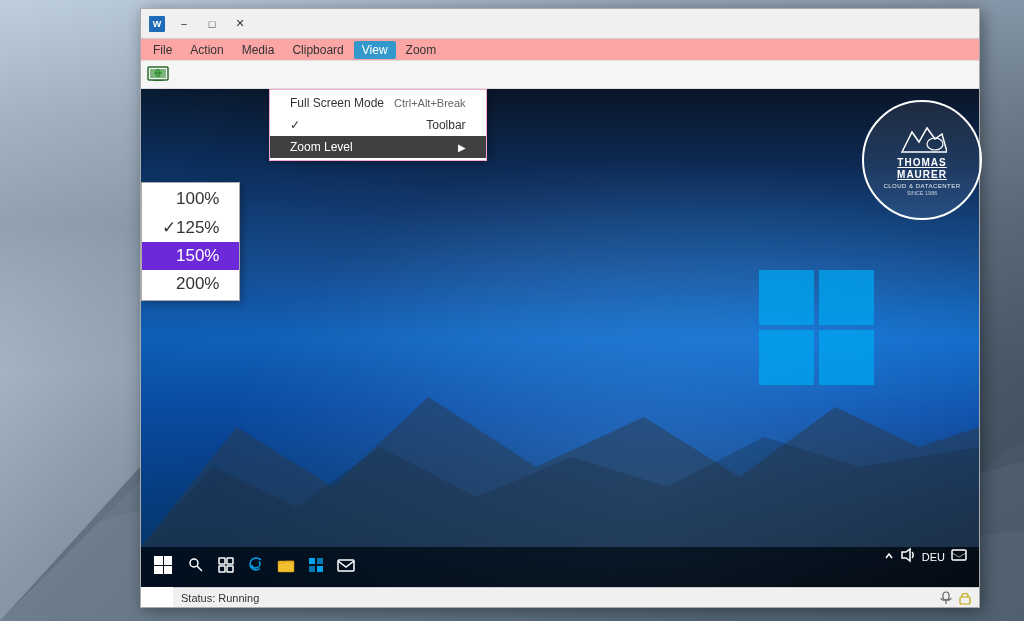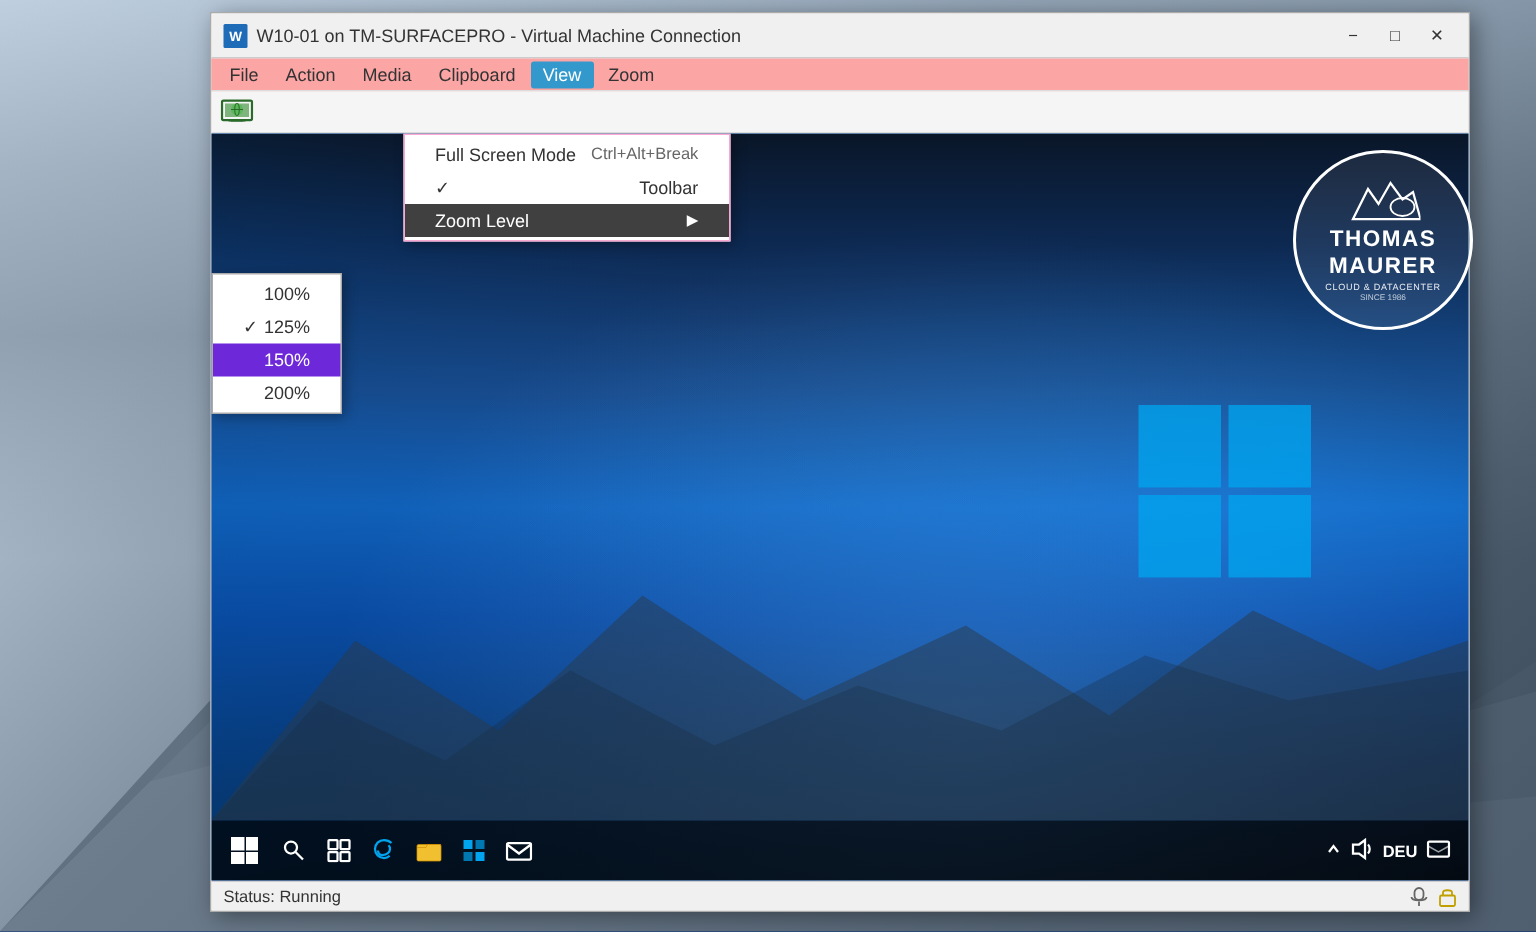--- a/index.html
+++ b/index.html
@@ -149,24 +149,23 @@
         radial-gradient(ellipse at 60% 80%, rgba(100,180,255,0.3) 0%, transparent 60%),
         radial-gradient(ellipse at 80% 50%, rgba(0,150,255,0.2) 0%, transparent 50%),
         linear-gradient(to top right, rgba(0,80,160,0.5) 0%, transparent 60%);
     }
 
     
     .taskbar {
       height: 40px;
       background: rgba(0,0,0,0.7);
       display: flex;
-      align-items: center;
+      align-items: flex-start;
       padding: 0 4px;
       flex-shrink: 0;
-      font-weight: bold;
     }
     .taskbar-start {
       width: 36px;
       height: 36px;
       display: flex;
       align-items: center;
       justify-content: center;
       cursor: pointer;
     }
     .win-icon-small {
@@ -206,20 +205,21 @@
     
     .status-bar {
       height: 20px;
       background: #f0f0f0;
       display: flex;
       align-items: center;
       padding: 0 8px;
       border-top: 1px solid #ccc;
       flex-shrink: 0;
       justify-content: space-between;
+      margin-left: 32px;
     }
     .status-text {
       font-size: 11px;
       color: #333;
     }
     .status-right {
       display: flex;
       align-items: center;
       gap: 6px;
     }
@@ -268,22 +268,22 @@
       border: 1px solid #aaa;
       box-shadow: 2px 2px 8px rgba(0,0,0,0.3);
       min-width: 80px;
       z-index: 1001;
       padding: 2px 0;
     }
     .zoom-item {
       padding: 4px 20px;
       cursor: pointer;
       display: flex;
-      align-items: flex-start;
-      font-size: 12px;
+      align-items: center;
+      font-size: 17px;
       color: #333;
     }
     .zoom-item.active-zoom {
       background: #6d28d9;
       color: white;
     }
 
     
     .clouds-bg {
       position: absolute;
@@ -307,21 +307,20 @@
     <polygon points="0,300 100,200 250,160 380,220 500,180 650,200 800,230 1024,210 1024,300" fill="#6a7a8a" opacity="0.5"></polygon>
   </svg>
 </div>
 
 <div class="vm-window">
 
   <div class="title-bar">
     <div class="title-bar-icon">
       <span style="font-size:9px;color:white;font-weight:bold">W</span>
     </div>
-    <span class="title-bar-text">W10-01 on TM-SURFACEPRO - Virtual Machine Connection</span>
     <div class="title-bar-controls">
       <button class="title-btn">−</button>
       <button class="title-btn">□</button>
       <button class="title-btn close">✕</button>
     </div>
   </div>
 
   <div class="menu-bar">
     <div class="menu-item">File</div>
     <div class="menu-item">Action</div>
@@ -511,17 +510,17 @@
   </div>
 </div>
 
 <div style="position:absolute;right:42px;top:100px;text-align:center;color:white;">
   <div style="width:120px;height:120px;border:2px solid white;border-radius:50%;display:flex;flex-direction:column;align-items:center;justify-content:center;padding:8px;background:rgba(255,255,255,0.08);">
 
     <svg width="50" height="30" viewBox="0 0 50 30" style="margin-bottom:3px">
       <polygon points="5,28 15,8 22,18 30,4 38,15 45,10 50,28" fill="none" stroke="white" stroke-width="1.5"></polygon>
       <ellipse cx="38" cy="20" rx="8" ry="6" fill="none" stroke="white" stroke-width="1.2"></ellipse>
     </svg>
-    <div style="font-size:15px;font-weight:bold;letter-spacing:1px;line-height:1.2;">THOMAS MAURER</div>
+    <div style="font-size:10px;font-weight:bold;letter-spacing:1px;line-height:1.2;text-decoration:underline;">THOMAS MAURER</div>
     <div style="font-size:6px;letter-spacing:0.5px;margin-top:2px;opacity:0.9;">CLOUD &amp; DATACENTER</div>
     <div style="font-size:5.5px;opacity:0.7;margin-top:1px;">SINCE 1986</div>
   </div>
 </div>
 
 </body></html>

